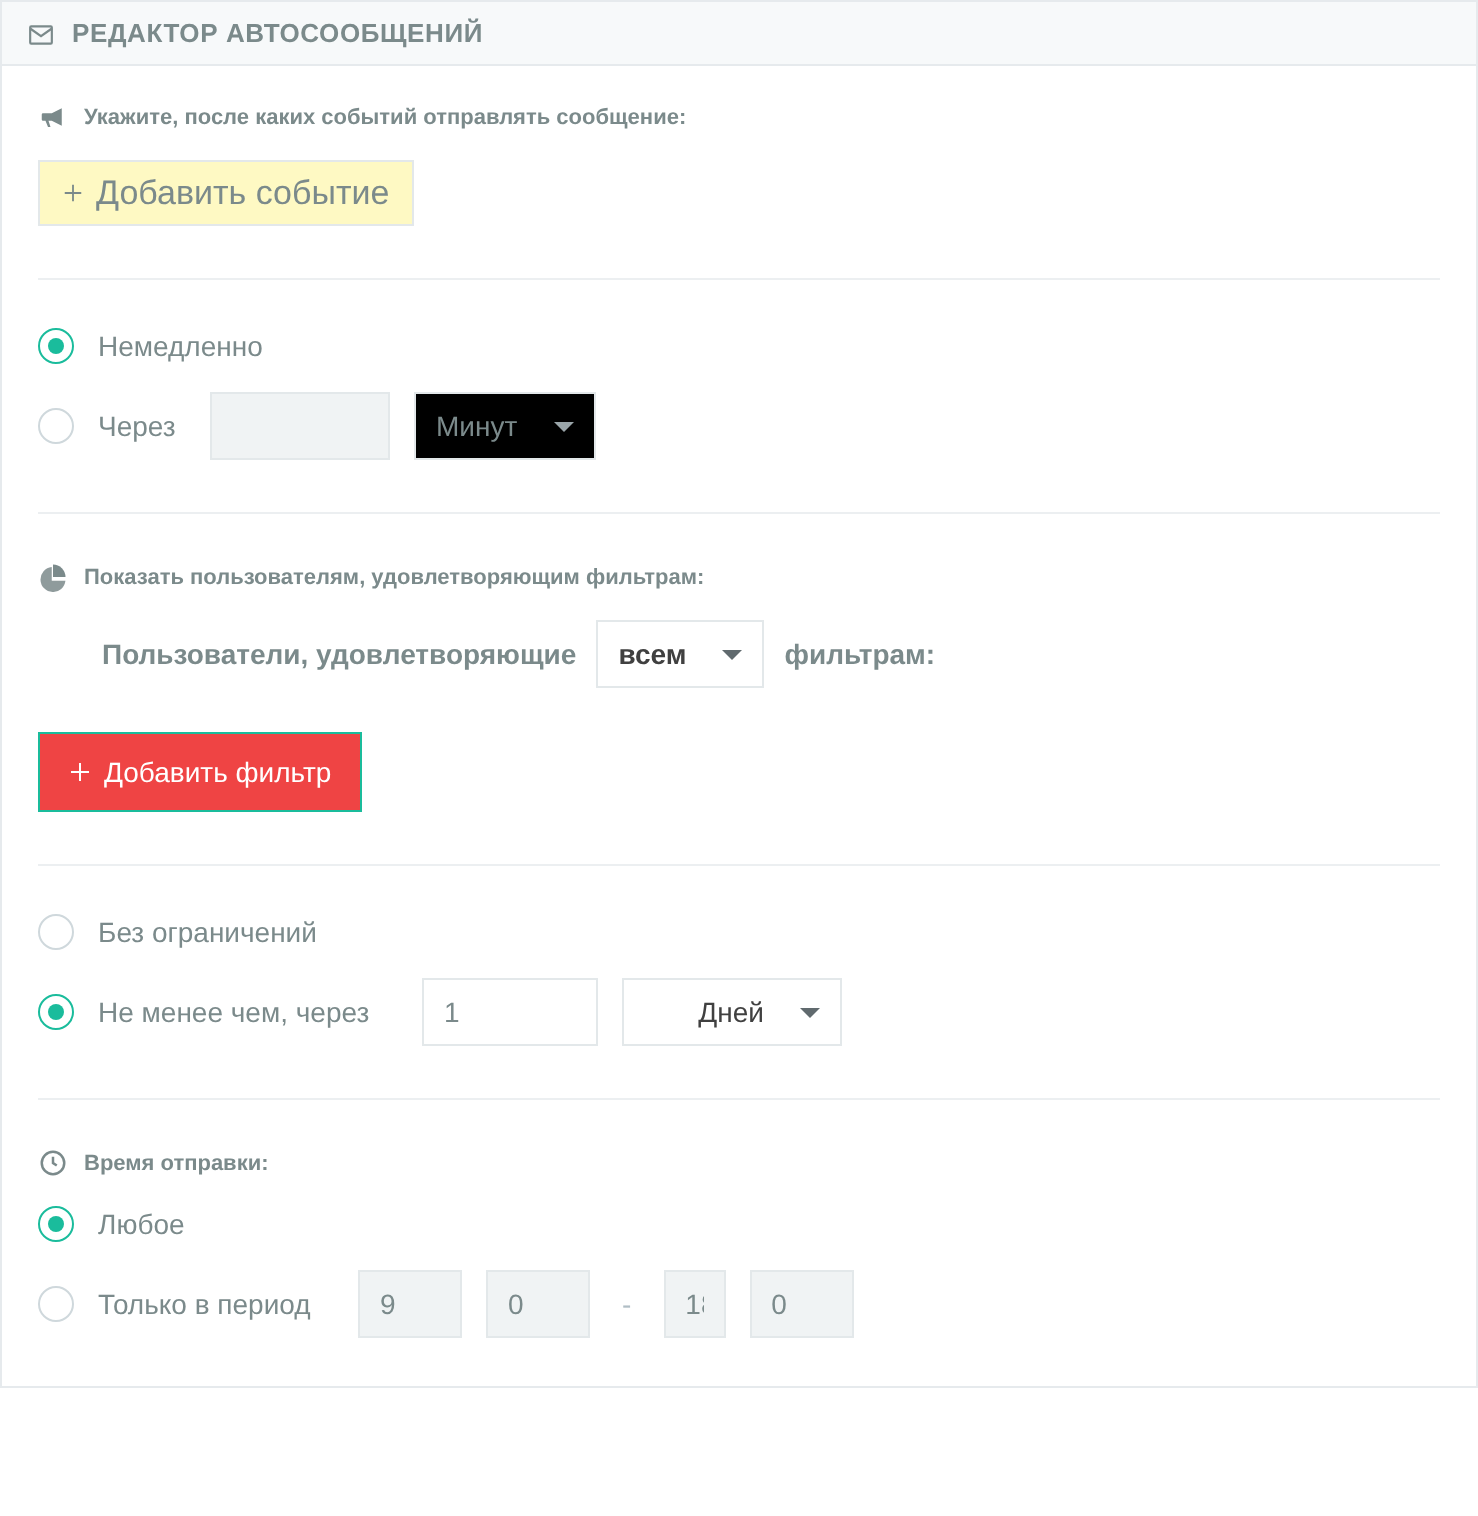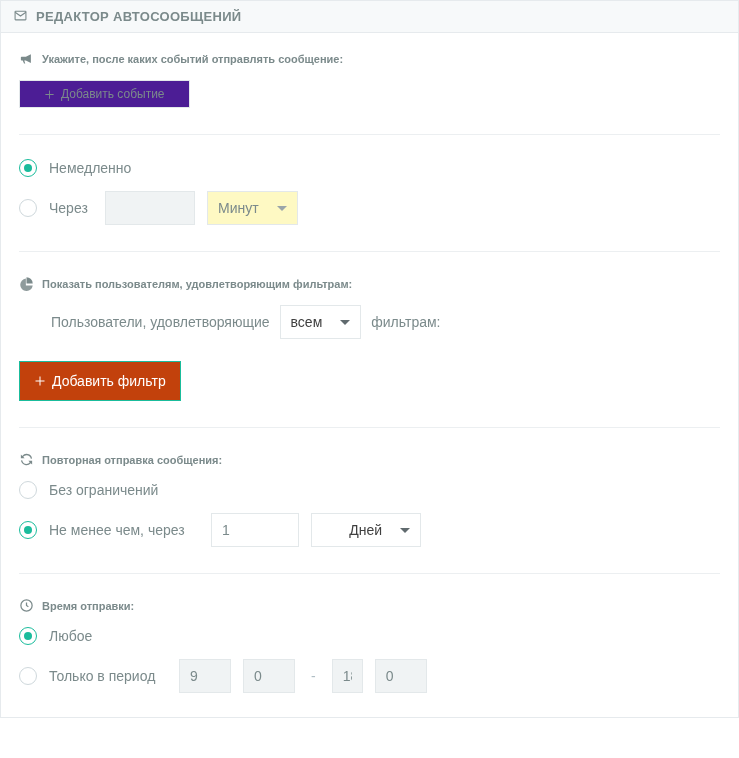--- a/index.html
+++ b/index.html
@@ -12,21 +12,21 @@
     }
     .panel {
       border: 1px solid #e6eaed;
       background: #fff;
     }
     .panel-header {
       background: #f7f9fa;
       border-bottom: 1px solid #e6eaed;
       padding: 8px 12px;
       display: flex;
-      align-items: flex-start;
+      align-items: flex-end;
       gap: 8px;
       font-weight: 700;
       letter-spacing: 0.3px;
       color: #7b8a8b;
       font-size: 13px;
     }
     .panel-body { padding: 18px; }
     .section { margin-bottom: 26px; }
     .section-header {
       display: flex;
@@ -34,31 +34,31 @@
       gap: 8px;
       font-weight: 700;
       color: #7b8a8b;
       margin-bottom: 14px;
       font-size: 11px;
     }
     .btn {
       display: inline-flex;
       align-items: center;
       gap: 6px;
-      padding: 7px 24px;
+      padding: 7px 11px;
       border: 1px solid #e3e8ea;
-      background: #4c1d95;
+      background: #fef9c3;
       color: #7b8a8b;
       cursor: pointer;
-      font-size: 12px;
+      font-size: 17px;
       line-height: 1;
       font-family: inherit;
     }
     .btn-primary {
-      background: #c2410c;
+      background: #ef4444;
       border-color: #1abc9c;
       color: #fff;
       padding: 12px 14px;
       font-size: 14px;
     }
     hr.divider {
       border: none;
       border-top: 1px solid #eceff1;
       margin: 24px 0;
     }
@@ -114,32 +114,32 @@
       height: 34px;
       border: 1px solid #e3e8ea;
       padding: 0 10px;
       font-size: 14px;
       color: #404040;
       min-width: 78px;
       gap: 18px;
       cursor: pointer;
     }
     .select.disabled {
-      background: #fef9c3;
+      background: #000000;
       color: #7b8a8b;
       cursor: default;
     }
     .inline-row {
       display: flex;
       align-items: center;
       gap: 10px;
       flex-wrap: wrap;
       font-size: 14px;
     }
-    .indent { margin-left: 32px; }
+    .indent { margin-left: 32px; font-weight: bold; }
     .period-sep {
       color: #b0bec5;
       padding: 0 4px;
     }
     .icon svg { display: block; }
     .caret {
       width: 0; height: 0;
       border-left: 5px solid transparent;
       border-right: 5px solid transparent;
       border-top: 5px solid #606a6e;
@@ -225,28 +225,20 @@
               <path d="M11 3h2v8h8v2h-8v8h-2v-8H3v-2h8z"></path>
             </svg>
         </span>
         <span>Добавить фильтр</span>
       </button>
     </div>
 
     <hr class="divider">
 
     <div class="section">
-      <div class="section-header">
-        <span class="icon">
-          <svg width="15" height="15" viewBox="0 0 24 24" fill="#7b8a8b">
-              <path d="M12 5a7 7 0 0 1 6.9 5.8l2-0.4A9 9 0 0 0 5.2 6.2L3 4v6h6L6.7 7.7A7 7 0 0 1 12 5zM12 19a7 7 0 0 1-6.9-5.8l-2 0.4A9 9 0 0 0 18.8 17.8L21 20v-6h-6l2.3 2.3A7 7 0 0 1 12 19z"></path>
-            </svg>
-        </span>
-        <span>Повторная отправка сообщения:</span>
-      </div>
       <div class="radio-row">
         <span class="radio"></span>
         <span>Без ограничений</span>
       </div>
       <div class="radio-row">
         <span class="radio checked"></span>
         <span style="min-width:150px;">Не менее чем, через</span>
         <input class="txt" style="width: 88px;" value="1">
         <span class="select" style="min-width:110px;justify-content:flex-end;">
           <span>Дней</span>

